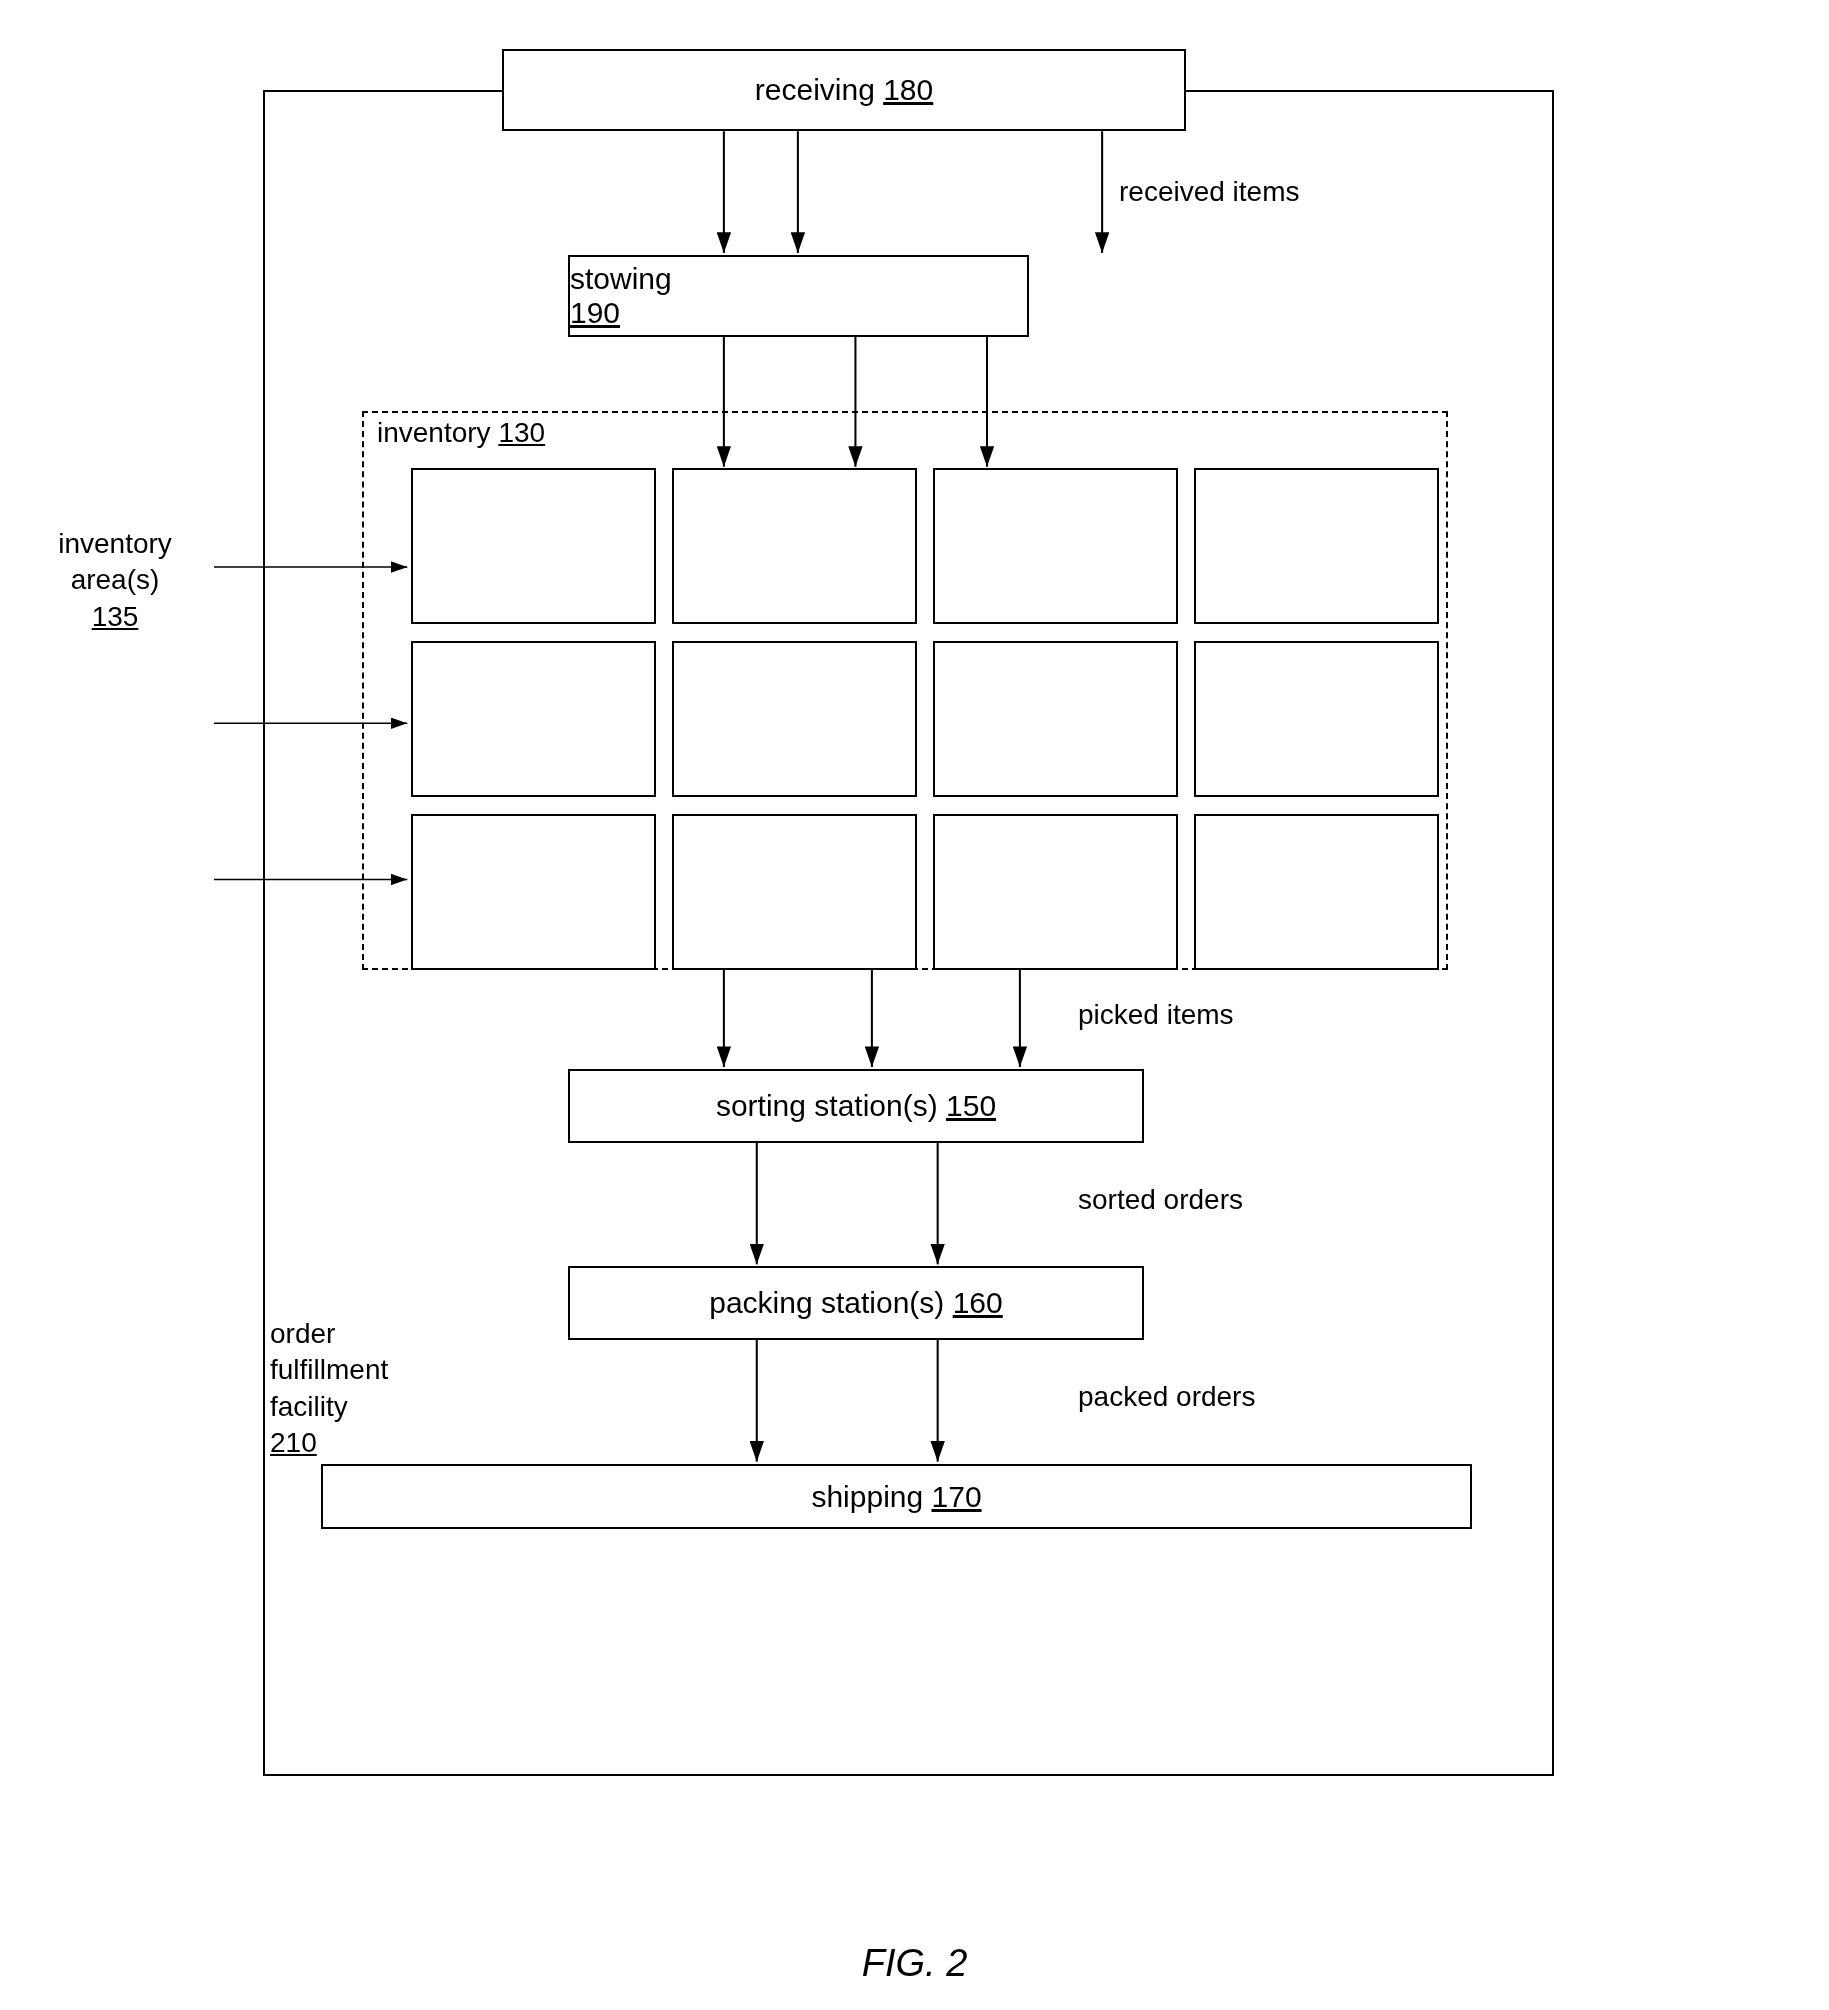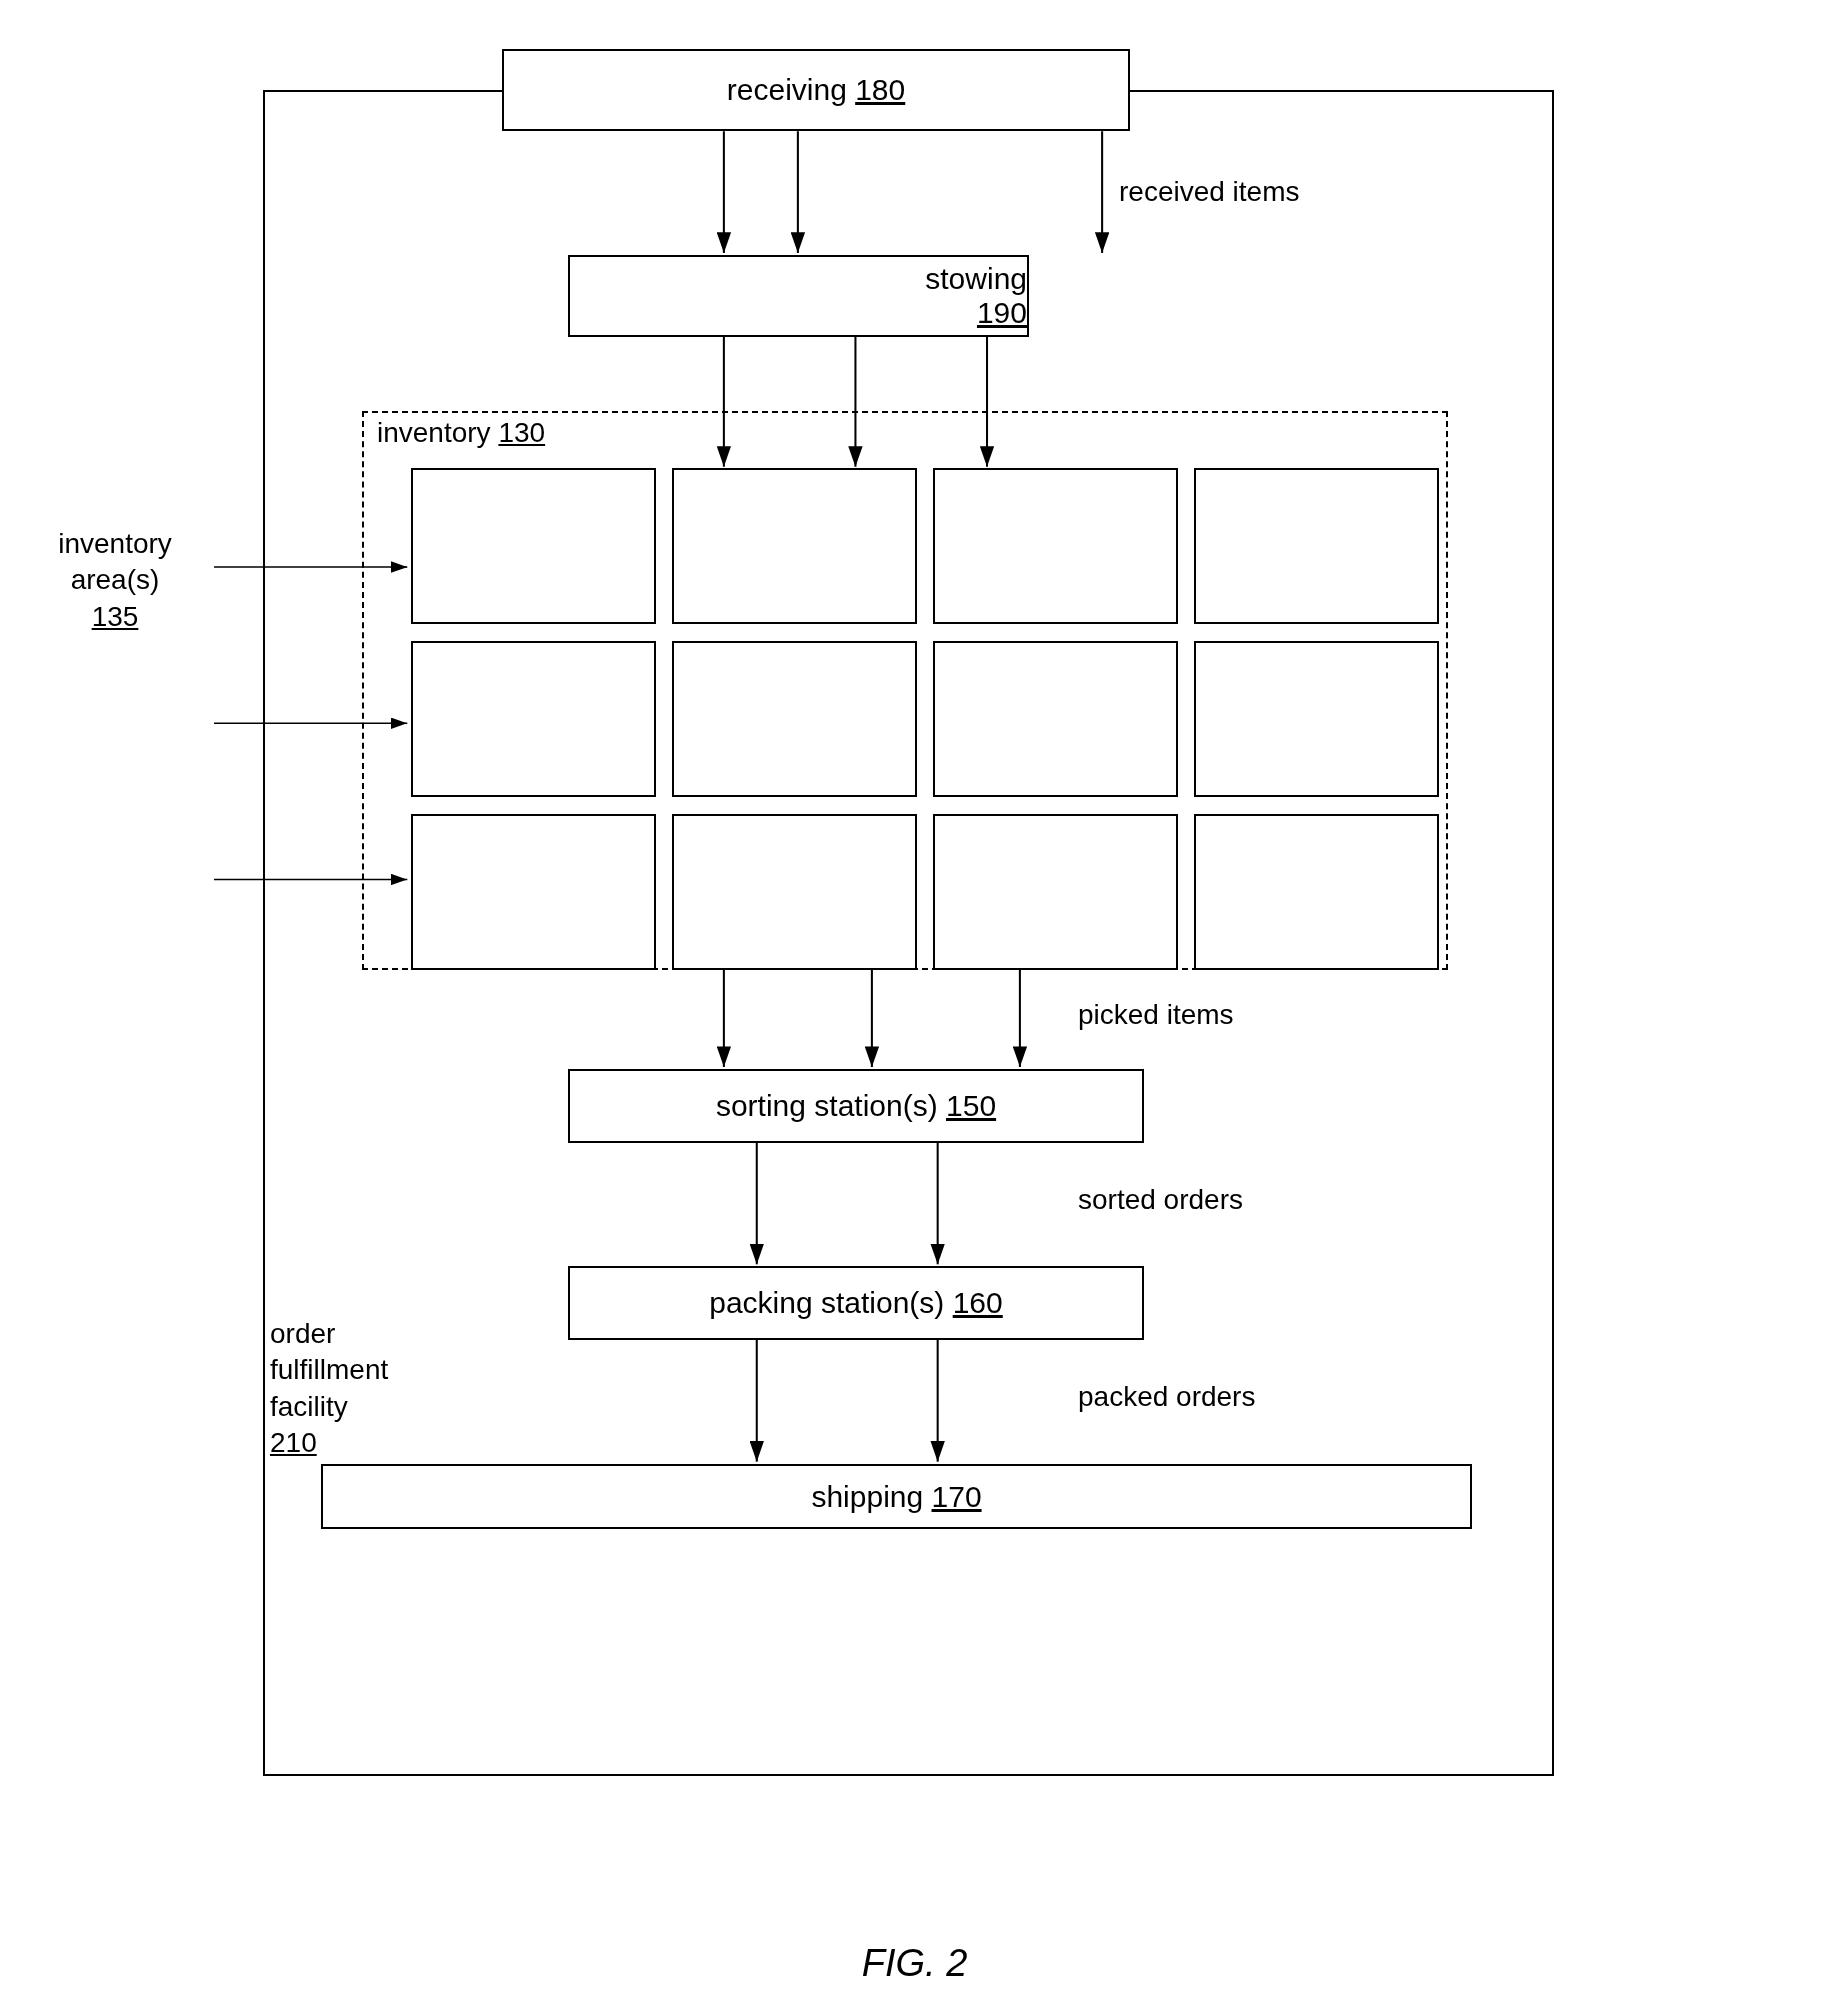--- a/index.html
+++ b/index.html
@@ -28,41 +28,41 @@
       width: 1291px;
       height: 1686px;
       border: 2.5px solid #000;
     }
 
     
     .box-receiving {
       position: absolute;
       top: 0;
       left: 288px;
-      width: 628px;
+      width: 684px;
       height: 82px;
       border: 2.1px solid #000;
       background: #fff;
       display: flex;
       align-items: center;
       justify-content: center;
       font-size: 30px;
     }
 
     
     .box-stowing {
       position: absolute;
       top: 206px;
       left: 354px;
       width: 461px;
       height: 82px;
       border: 2.1px solid #000;
       background: #fff;
       display: flex;
-      align-items: flex-end;
+      align-items: flex-start;
       justify-content: center;
       font-size: 30px;
       flex-direction: column;
     }
 
     
     .inventory-area {
       position: absolute;
       top: 362px;
       left: 148px;

